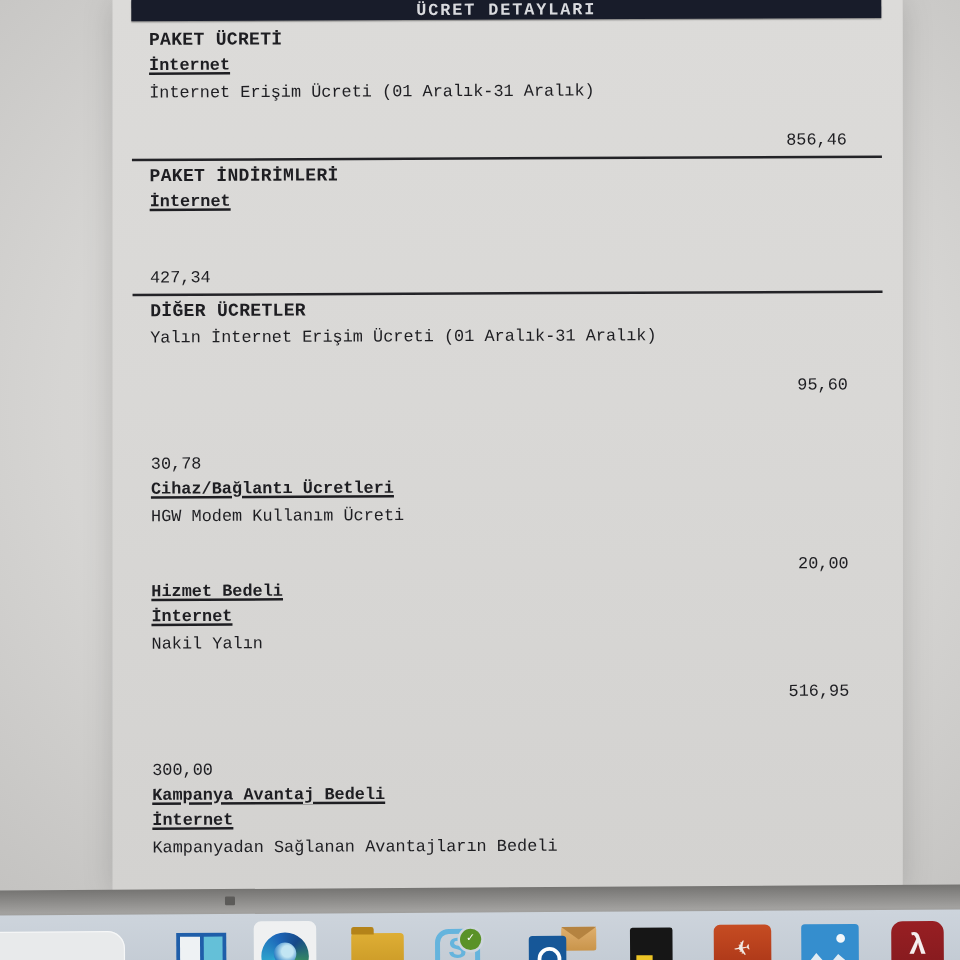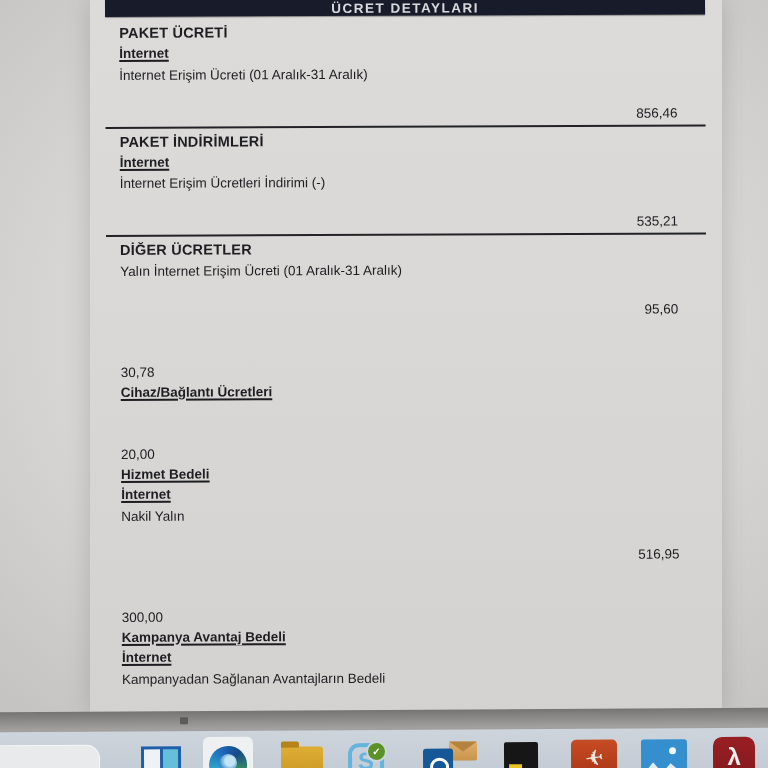--- a/index.html
+++ b/index.html
@@ -1,17 +1,17 @@
 <!DOCTYPE html>
 <html><head>
 <meta charset="utf-8">
 <style>
   html,body{margin:0;padding:0;background:#888;}
   .scene{position:relative;width:768px;height:768px;overflow:hidden;
-    font-family:Liberation Sans, sans-serif;
+    font-family:Liberation Mono, monospace;
     background:radial-gradient(130% 115% at 52% 42%, #dedddb 0%, #d6d5d3 35%, #c2c1bf 62%, #a3a2a0 85%, #8e8d8b 100%);}
   .photo{position:absolute;inset:0;filter:blur(0.45px) saturate(0.92);}
   
   .page{position:absolute;left:90px;top:0;width:632px;height:714px;
     background:linear-gradient(180deg,#dcdbd9 0%,#d9d8d6 45%,#d3d2d0 100%);
     box-shadow:0 0 24px rgba(0,0,0,.16);}
   .doc{position:absolute;left:105px;top:0;width:600px;color:#1e1e22;
     transform:rotate(-0.25deg);transform-origin:0 0;}
   .titlebar{height:17px;background:#181c2b;overflow:hidden;text-align:center;
     box-shadow:0 1px 1px rgba(0,0,0,.35);}
@@ -89,34 +89,34 @@
         <div class="h">PAKET ÜCRETİ</div>
         <div class="sh">İnternet</div>
         <div class="r">
           <span class="lbl">İnternet Erişim Ücreti (01 Aralık-31 Aralık)</span>
           <span class="amt">856,46</span>
         </div>
         <div class="rule"></div>
         <div class="h">PAKET İNDİRİMLERİ</div>
         <div class="sh">İnternet</div>
         <div class="r">
-          <span class="lbl">İnternet Erişim Ücretleri İndirimi (-)</span>
-          <span class="amt">535,21</span>
+          <span class="amt">427,34</span>
         </div>
         <div class="rule"></div>
         <div class="h">DİĞER ÜCRETLER</div>
         <div class="r">
           <span class="lbl">Yalın İnternet Erişim Ücreti (01 Aralık-31 Aralık)</span>
           <span class="amt">95,60</span>
         </div>
         <div class="r">
           <span class="amt">30,78</span>
         </div>
         <div class="sh">Cihaz/Bağlantı Ücretleri</div>
         <div class="r">
+          <span class="lbl">HGW Modem Kullanım Ücreti</span>
           <span class="amt">20,00</span>
         </div>
         <div class="sh">Hizmet Bedeli</div>
         <div class="sh">İnternet</div>
         <div class="r">
           <span class="lbl">Nakil Yalın</span>
           <span class="amt">516,95</span>
         </div>
         <div class="r">
           <span class="amt">300,00</span>

